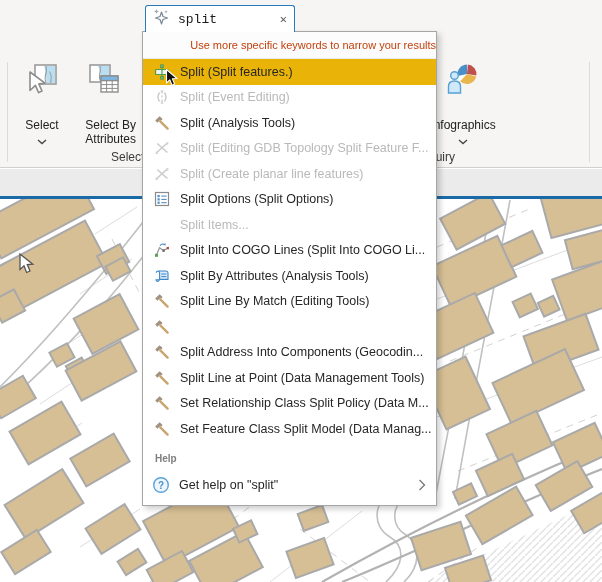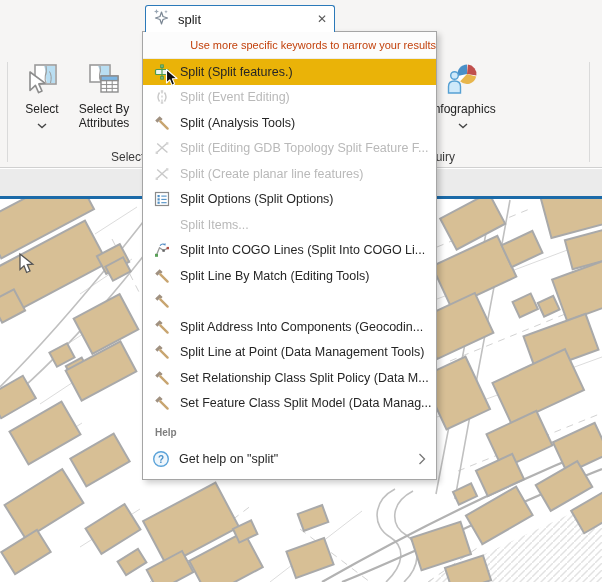--- a/index.html
+++ b/index.html
@@ -21,38 +21,38 @@
   }
   .view-accent {
     position:absolute; left:0; top:196px; width:602px; height:3px;
     background:#1b6aa8; z-index:5;
   }
   .rb-button {
     position:absolute; top:62px; display:flex; flex-direction:column;
     align-items:center; text-align:center; color:#222; font-size:12px;
     line-height:14px; z-index:6;
   }
-  .rb-button .rb-label { margin-top:3px; }
+  .rb-button .rb-label { margin-top:19px;text-align:right; }
   .rb-chevron { margin-top:2px; }
   .rb-divider {
     position:absolute; top:62px; width:1px; height:100px; background:#dadada; z-index:6;
   }
   .group-label {
     position:absolute; top:150px; font-size:12px; color:#3a3a3a; z-index:6; white-space:nowrap;
   }
 
   
   .map-wrap { position:absolute; left:0; top:199px; width:602px; height:383px; z-index:1; background:#fff; }
 
   
   .search-tab {
-    position:absolute; left:145px; top:5px; width:190px; height:27px;
+    position:absolute; left:145px; top:5px; width:150px; height:27px;
     background:#fff; border:1px solid #2b79b9; border-bottom:none;
     border-radius:3px 3px 0 0; z-index:40;
-    display:flex; align-items:center; padding:0 7px;
+    display:flex; align-items:center; padding:0 7px;font-family:Liberation Mono, monospace;
   }
   .search-tab .search-value { font-size:13px; color:#1a1a1a; margin-left:9px; flex:1; }
   .search-tab .close-x { font-size:12px; color:#5a5a5a; cursor:default; }
 
   
   .dropdown {
     position:absolute; left:142px; top:31px; width:295px;
     background:#fff; border:1px solid #a5a5a5; z-index:30;
     box-shadow:3px 3px 6px rgba(0,0,0,0.20);
     padding-bottom:5px;
@@ -343,20 +343,32 @@
             <rect x="12.6" y="4.9" width="2.4" height="2.4" fill="#b05048"></rect>
             <path d="M6 3.6 Q8 1.2 10.4 2.4" fill="none" stroke="#4a86c0" stroke-width="1.2"></path>
             <path d="M11.4 1 L11.6 3.6 L9.4 3.1 Z" fill="#4a86c0"></path>
           </svg>
         </span>
         <span class="dd-label">Split Into COGO Lines (Split Into COGO Li...</span>
       </div>
       <div class="dd-item">
         <span class="dd-icon">
           <svg width="16" height="16" viewBox="0 0 16 16">
+            <path d="M4 3 H12.2 Q14 3 14 5 V11.4 H5.6 V5 Q5.6 3.4 4 3 Z" fill="#d9eaf8" stroke="#3f86c6" stroke-width="1.1"></path>
+            <path d="M2.2 4.8 Q2.2 3.2 4 3" fill="none" stroke="#3f86c6" stroke-width="1.1"></path>
+            <line x1="7.2" y1="6" x2="12.4" y2="6" stroke="#3f86c6" stroke-width="1"></line>
+            <line x1="7.2" y1="8.6" x2="12.4" y2="8.6" stroke="#3f86c6" stroke-width="1"></line>
+            <path d="M5.6 11.4 Q5.2 13.4 3.4 13.4 Q2 13.4 2 11.8 H5.6" fill="#d9eaf8" stroke="#3f86c6" stroke-width="1.1"></path>
+          </svg>
+        </span>
+        <span class="dd-label">Split By Attributes (Analysis Tools)</span>
+      </div>
+      <div class="dd-item">
+        <span class="dd-icon">
+          <svg width="16" height="16" viewBox="0 0 16 16">
             <path d="M1.2 5.6 L5.6 1.2 L8.6 4 L7.2 5.4 L6.2 5 L3.4 7.8 Z" fill="#a09180"></path>
             <path d="M6.3 6.3 L13.6 13.6" stroke="#c8a570" stroke-width="2.4" stroke-linecap="round"></path>
           </svg>
         </span>
         <span class="dd-label">Split Line By Match (Editing Tools)</span>
       </div>
       <div class="dd-item">
         <span class="dd-icon">
           <svg width="16" height="16" viewBox="0 0 16 16">
             <path d="M1.2 5.6 L5.6 1.2 L8.6 4 L7.2 5.4 L6.2 5 L3.4 7.8 Z" fill="#a09180"></path>

